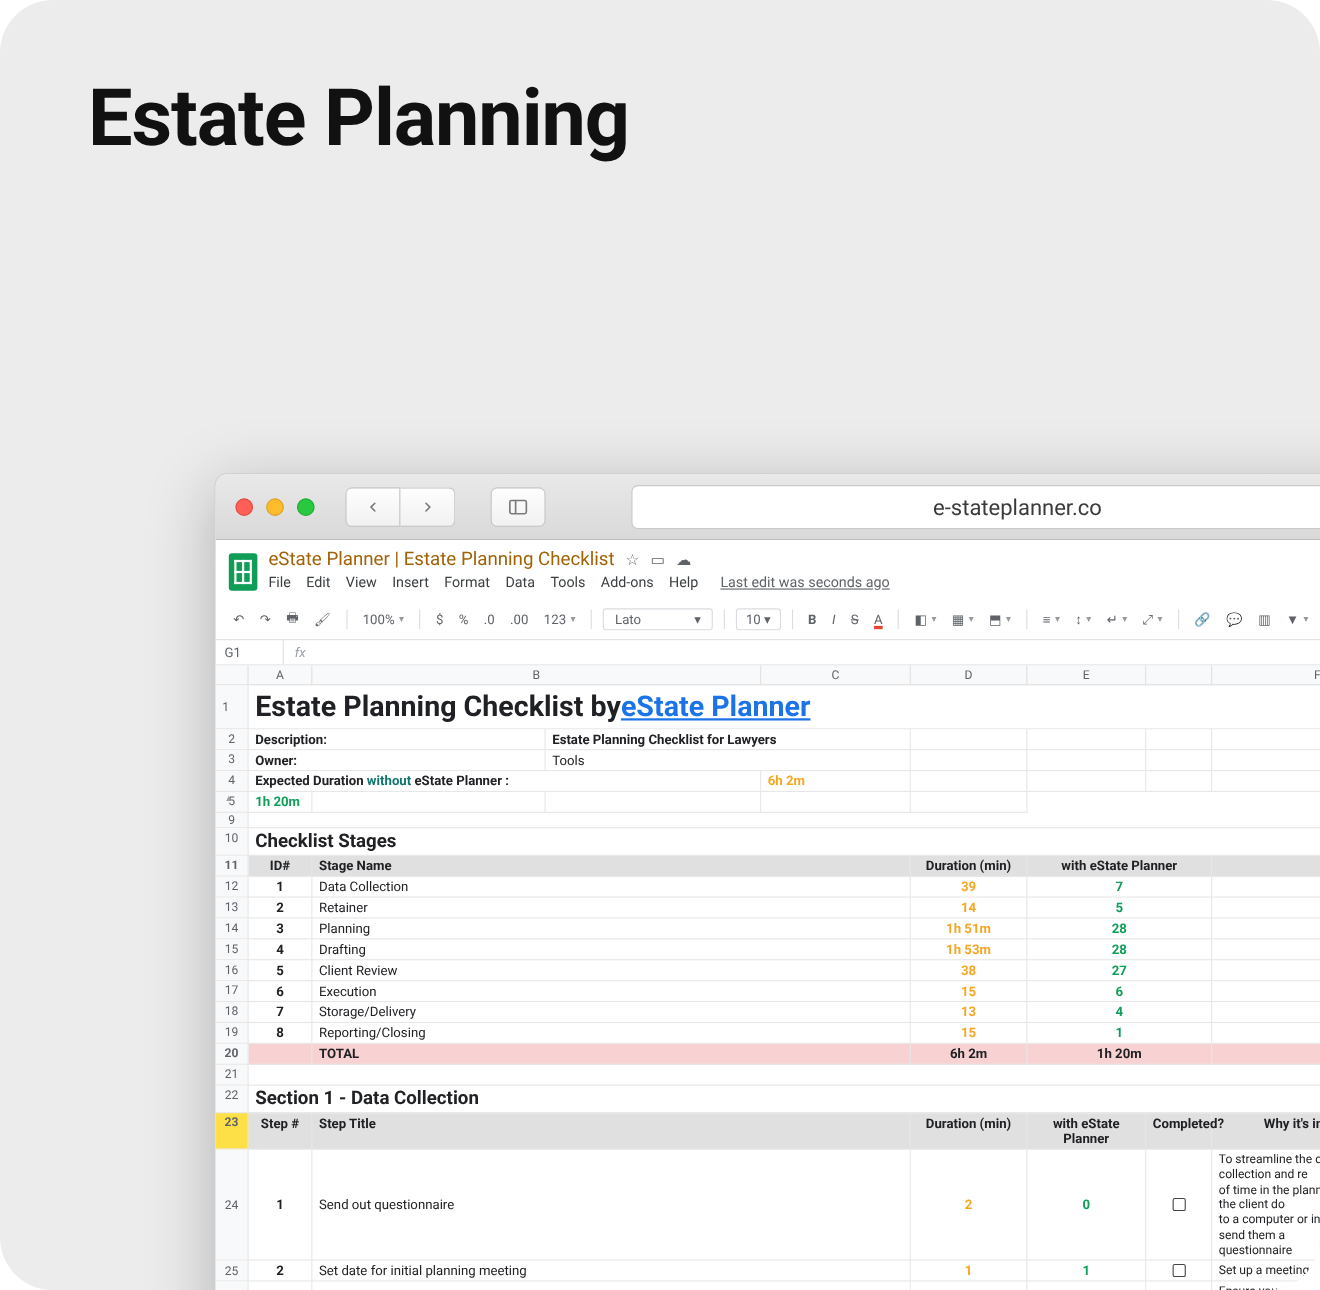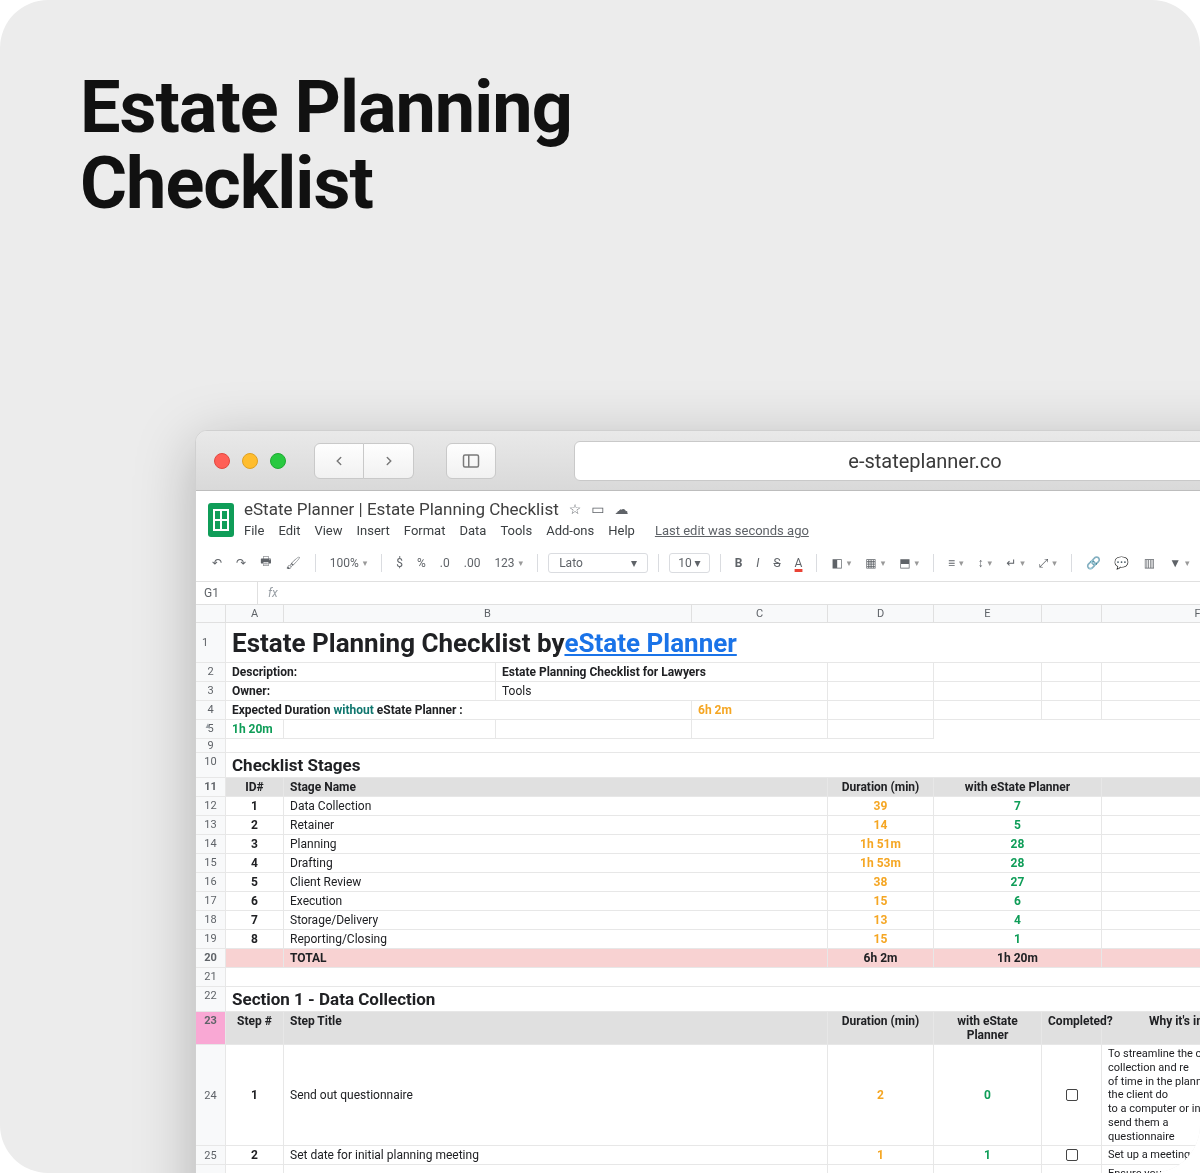--- a/index.html
+++ b/index.html
@@ -97,21 +97,21 @@
     background:
       linear-gradient(#fff,#fff) top/100% 2px no-repeat,
       linear-gradient(#fff,#fff) center/100% 2px no-repeat,
       linear-gradient(#fff,#fff) bottom/100% 2px no-repeat,
       linear-gradient(#fff,#fff) left/2px 100% no-repeat,
       linear-gradient(#fff,#fff) right/2px 100% no-repeat,
       linear-gradient(#fff,#fff) center/2px 100% no-repeat;
   }
   .doc-meta { display:flex; flex-direction:column; }
   .doc-title-row { display:flex; align-items:center; gap:10px; }
-  .doc-title { font-size:17px; color:#404040; }
+  .doc-title { font-size:17px; color:#a16207; }
   .doc-mini-icon { color:#5f6368; font-size:14px; }
   .menubar { display:flex; gap:14px; font-size:13px; color:#3c4043; margin-top:4px; align-items:center;}
   .last-edit { color:#5f6368; text-decoration:underline; margin-left:6px;}
   
   .toolbar {
     display:flex; align-items:center;
     padding: 6px 12px;
     gap: 6px;
     border-bottom:1px solid #e0e0e0;
     font-size:12px; color:#5f6368;
@@ -160,21 +160,20 @@
     position:absolute; left:8px; top:1px;
   }
   svg.mini { width:14px; height:14px; }
 </style>
 </head>
 <body>
 
 <div class="outer">
   <h1 class="hero-title">
     <span>Estate Planning</span><br>
-    <span>Checklist</span>
   </h1>
 
   <div class="window">
     <div class="chrome-bar">
       <div class="tl-dots">
         <div class="tl-dot dot-red"></div>
         <div class="tl-dot dot-yellow"></div>
         <div class="tl-dot dot-green"></div>
       </div>
       <div class="nav-group">
@@ -425,21 +424,21 @@
         <div class="row">
           <div class="rownum">21</div>
           <div class="span-all"></div>
         </div>
 
         <div class="row">
           <div class="rownum">22</div>
           <div class="section-hdr span-all">Section 1 - Data Collection</div>
         </div>
         <div class="row th-row">
-          <div class="rownum" style="background:#f9a8d4">23</div>
+          <div class="rownum" style="background:#fde047">23</div>
           <div class="center">Step #</div>
           <div style="grid-column: span 3;">Step Title</div>
           <div class="center">Duration (min)</div>
           <div class="center">with eState Planner</div>
           <div class="center">Completed?</div>
           <div class="center">Why it's important</div>
         </div>
         <div id="section1-body">
             <div class="row">
               <div class="rownum" style="display:flex;align-items:center;justify-content:center;text-align:center;">24</div>

